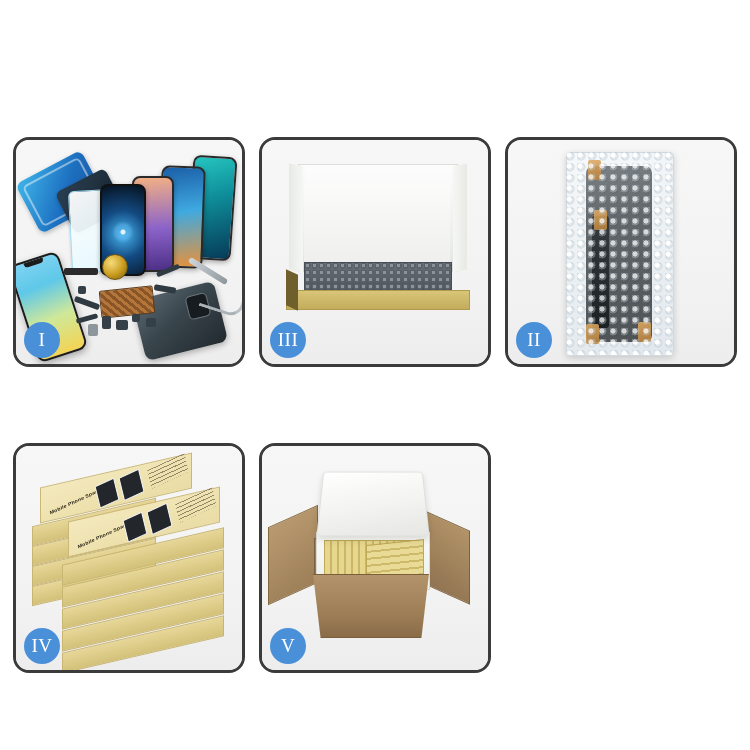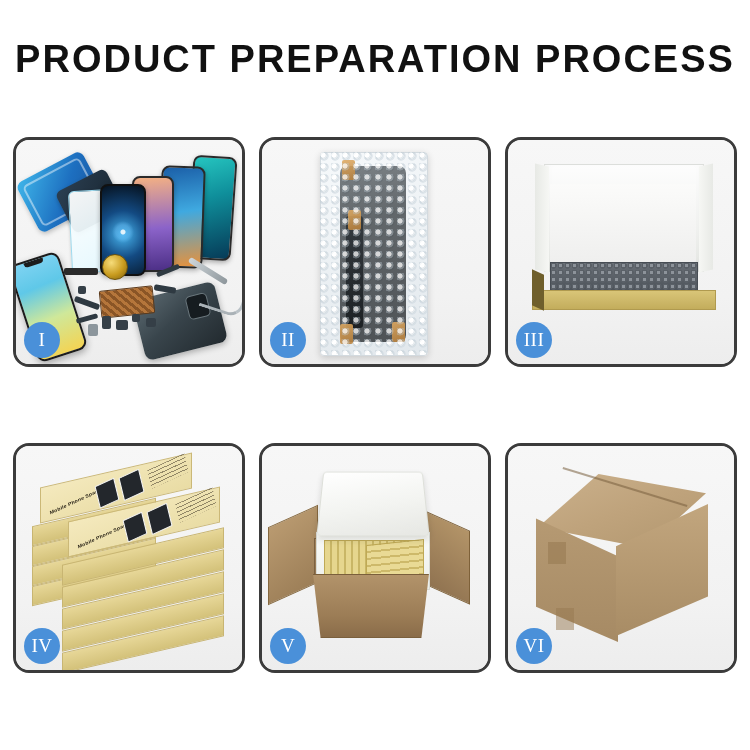--- a/index.html
+++ b/index.html
@@ -377,21 +377,20 @@
     position:absolute; left:48px; top:162px; width:18px; height:22px;
     background: rgba(150,120,80,.5);
   }
 </style>
 </head>
 <body>
 
 <div class="page">
 
   <div class="header">
-    <div class="title">PRODUCT PREPARATION PROCESS</div>
   </div>
 
   <div class="grid">
 
     <div class="panel p1">
       <div class="stage">
         <div class="adh"></div>
         <div class="adh2"></div>
 
         <div class="lineup">
@@ -420,48 +419,48 @@
         <div class="dot" style="left:100px;top:180px;width:12px;height:10px;"></div>
         <div class="dot" style="left:116px;top:174px;width:8px;height:8px;"></div>
         <div class="dot" style="left:72px;top:184px;width:10px;height:12px;background:#8c969c;"></div>
         <div class="dot" style="left:130px;top:178px;width:10px;height:9px;"></div>
         <div class="dot" style="left:62px;top:146px;width:8px;height:8px;"></div>
 
         <div class="tool"></div>
         <div class="tweez"></div>
       </div>
       <div class="badge">I</div>
+    </div>
+
+    <div class="panel p3">
+      <div class="stage">
+        <div class="tray"></div>
+        <div class="lid"></div>
+        <div class="foamwall"></div>
+        <div class="inner"></div>
+        <div class="trayfront"></div>
+        <div class="trayside"></div>
+      </div>
+      <div class="badge">III</div>
     </div>
 
     <div class="panel p2">
       <div class="stage">
         <div class="bag"></div>
         <div class="part"></div>
         <div class="flexband"></div>
         <div class="tape" style="left:80px;top:20px;"></div>
         <div class="tape" style="left:86px;top:70px;"></div>
         <div class="tape" style="left:78px;top:184px;"></div>
         <div class="tape" style="left:130px;top:182px;"></div>
         <div class="overlay"></div>
       </div>
       <div class="badge">II</div>
     </div>
 
-    <div class="panel p3">
-      <div class="stage">
-        <div class="tray"></div>
-        <div class="lid"></div>
-        <div class="foamwall"></div>
-        <div class="inner"></div>
-        <div class="trayfront"></div>
-        <div class="trayside"></div>
-      </div>
-      <div class="badge">III</div>
-    </div>
-
     <div class="panel p4">
       <div class="stage">
         <div class="stack">
 
           <div class="kbox side" style="left:0px;top:44px;width:122px;height:18px;transform:skewY(-13deg);"></div>
           <div class="kbox side" style="left:0px;top:64px;width:122px;height:18px;transform:skewY(-13deg);"></div>
           <div class="kbox side" style="left:0px;top:84px;width:122px;height:18px;transform:skewY(-13deg);"></div>
           <div class="kbox side" style="left:0px;top:104px;width:122px;height:18px;transform:skewY(-13deg);"></div>
 
           <div class="kbox side" style="left:30px;top:78px;width:160px;height:19px;transform:skewY(-13deg);"></div>
@@ -495,26 +494,15 @@
         <div class="cartonBack"></div>
         <div class="foamBox"></div>
         <div class="contents"></div>
         <div class="contents2"></div>
         <div class="foamLid"></div>
         <div class="cartonFront"></div>
       </div>
       <div class="badge">V</div>
     </div>
 
-    <div class="panel p6">
-      <div class="stage">
-        <div class="topFace"></div>
-        <div class="leftFace"></div>
-        <div class="rightFace"></div>
-        <div class="seam"></div>
-        <div class="tape1"></div>
-        <div class="tape2"></div>
-      </div>
-      <div class="badge">VI</div>
-    </div>
 
   </div>
 </div>
 
 </body></html>

